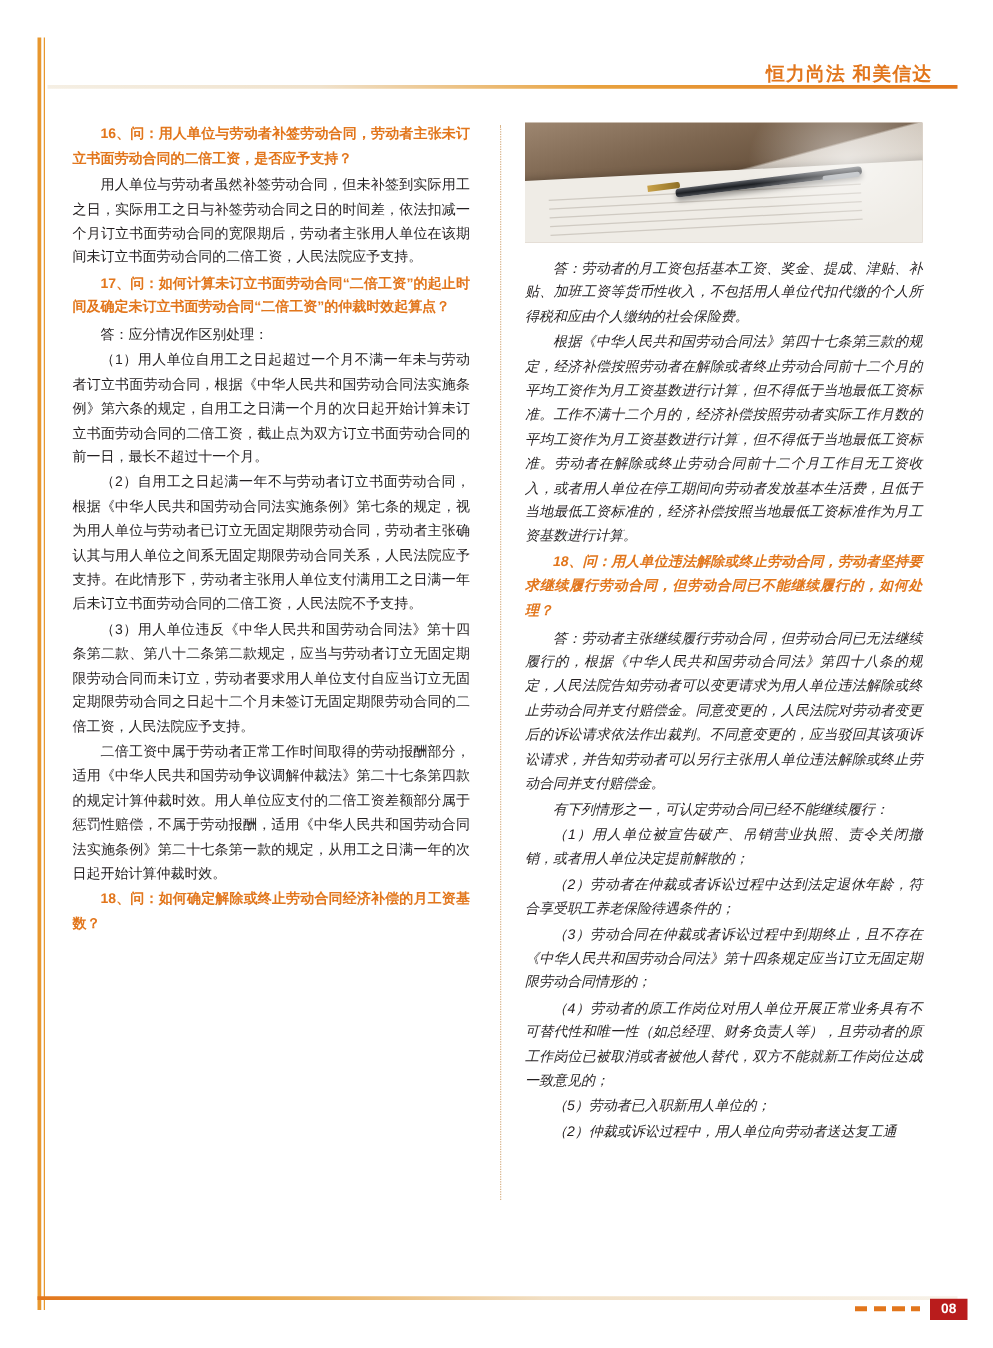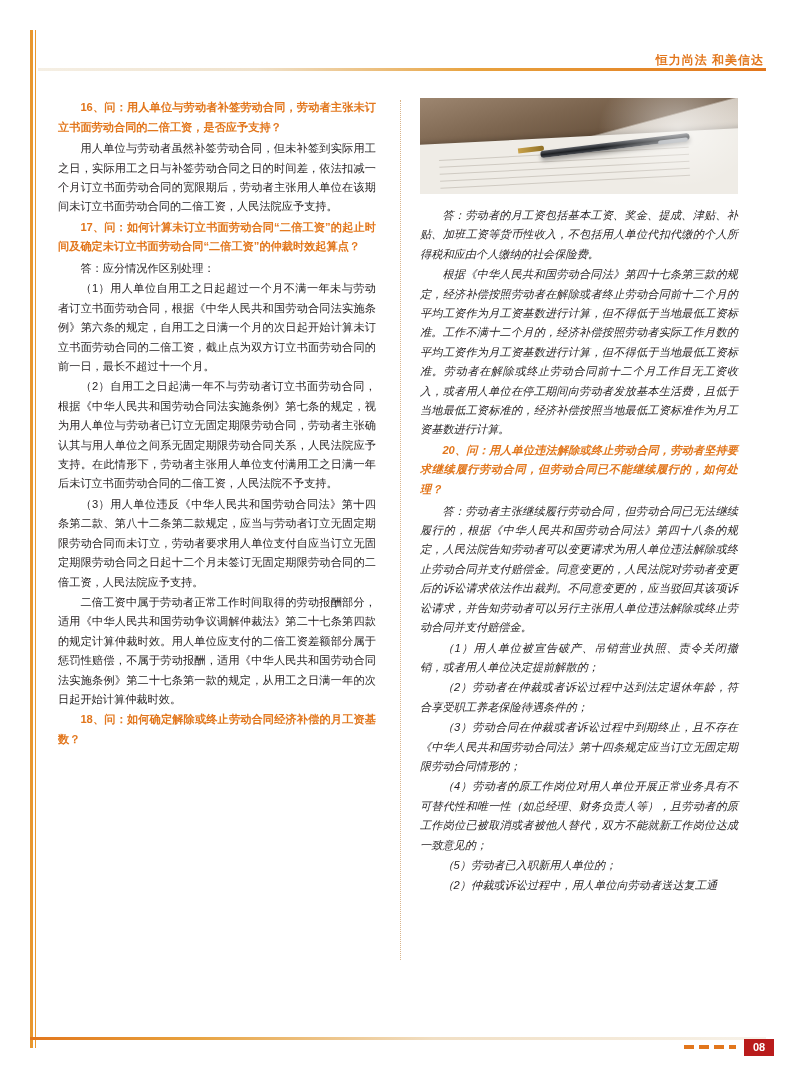--- a/index.html
+++ b/index.html
@@ -53,23 +53,23 @@
   .header-band {
     position: absolute;
     left: 0;
     right: 0;
     top: 16px;
     height: 3px;
     background: linear-gradient(to right, #f5efe4 0%, #f0e2cc 30%, #e8a23e 60%, #e2761c 100%);
   }
   .header-title {
     position: absolute;
-    right: 2px;
+    right: 20px;
     top: 0;
-    font-size: 12px;
+    font-size: 15px;
     font-weight: bold;
     color: #e2761c;
     letter-spacing: 1px;
     line-height: 16px;
   }
 
   
   .col {
     position: absolute;
     top: 98px;
@@ -241,22 +241,23 @@
       <div class="desk"></div>
       <div class="paper"></div>
       <div class="pen-tip"></div>
       <div class="pen-body"></div>
       <div class="pen-clip"></div>
       <div class="glow"></div>
     </div>
 
     <p class="a">答：劳动者的月工资包括基本工资、奖金、提成、津贴、补贴、加班工资等货币性收入，不包括用人单位代扣代缴的个人所得税和应由个人缴纳的社会保险费。</p>
     <p class="a">根据《中华人民共和国劳动合同法》第四十七条第三款的规定，经济补偿按照劳动者在解除或者终止劳动合同前十二个月的平均工资作为月工资基数进行计算，但不得低于当地最低工资标准。工作不满十二个月的，经济补偿按照劳动者实际工作月数的平均工资作为月工资基数进行计算，但不得低于当地最低工资标准。劳动者在解除或终止劳动合同前十二个月工作目无工资收入，或者用人单位在停工期间向劳动者发放基本生活费，且低于当地最低工资标准的，经济补偿按照当地最低工资标准作为月工资基数进行计算。</p>
-    <p class="q">20、问：用人单位违法解除或终止劳动合同，劳动者坚持要求继续履行劳动合同，但劳动合同已不能继续履行的，如何处理？</p>
+    <p class="q">18、问：用人单位违法解除或终止劳动合同，劳动者坚持要求继续履行劳动合同，但劳动合同已不能继续履行的，如何处理？</p>
     <p class="a">答：劳动者主张继续履行劳动合同，但劳动合同已无法继续履行的，根据《中华人民共和国劳动合同法》第四十八条的规定，人民法院告知劳动者可以变更请求为用人单位违法解除或终止劳动合同并支付赔偿金。同意变更的，人民法院对劳动者变更后的诉讼请求依法作出裁判。不同意变更的，应当驳回其该项诉讼请求，并告知劳动者可以另行主张用人单位违法解除或终止劳动合同并支付赔偿金。</p>
+    <p class="a">有下列情形之一，可认定劳动合同已经不能继续履行：</p>
     <p class="a">（1）用人单位被宣告破产、吊销营业执照、责令关闭撤销，或者用人单位决定提前解散的；</p>
     <p class="a">（2）劳动者在仲裁或者诉讼过程中达到法定退休年龄，符合享受职工养老保险待遇条件的；</p>
     <p class="a">（3）劳动合同在仲裁或者诉讼过程中到期终止，且不存在《中华人民共和国劳动合同法》第十四条规定应当订立无固定期限劳动合同情形的；</p>
     <p class="a">（4）劳动者的原工作岗位对用人单位开展正常业务具有不可替代性和唯一性（如总经理、财务负责人等），且劳动者的原工作岗位已被取消或者被他人替代，双方不能就新工作岗位达成一致意见的；</p>
     <p class="a">（5）劳动者已入职新用人单位的；</p>
     <p class="a">（2）仲裁或诉讼过程中，用人单位向劳动者送达复工通</p>
   </div>
 
   <div class="footer-rule"></div>
   <div class="footer-dashes"></div>

